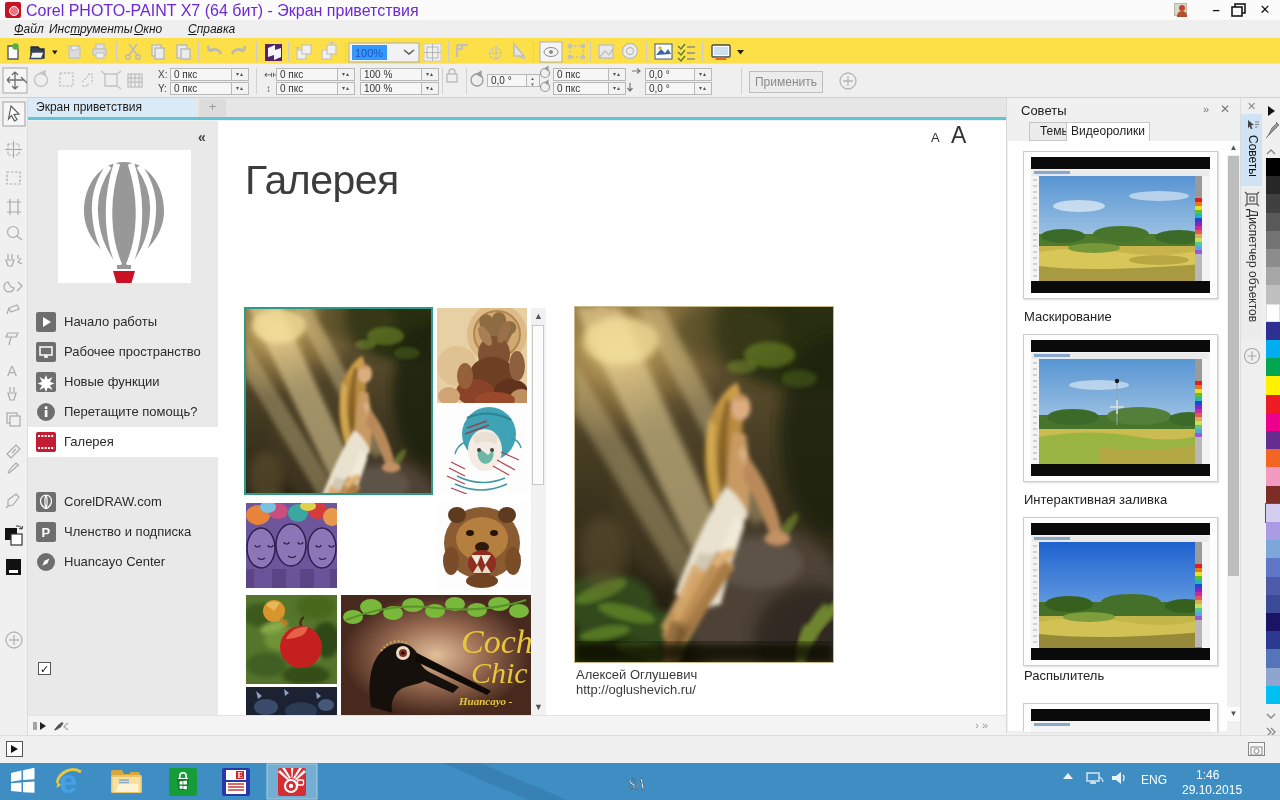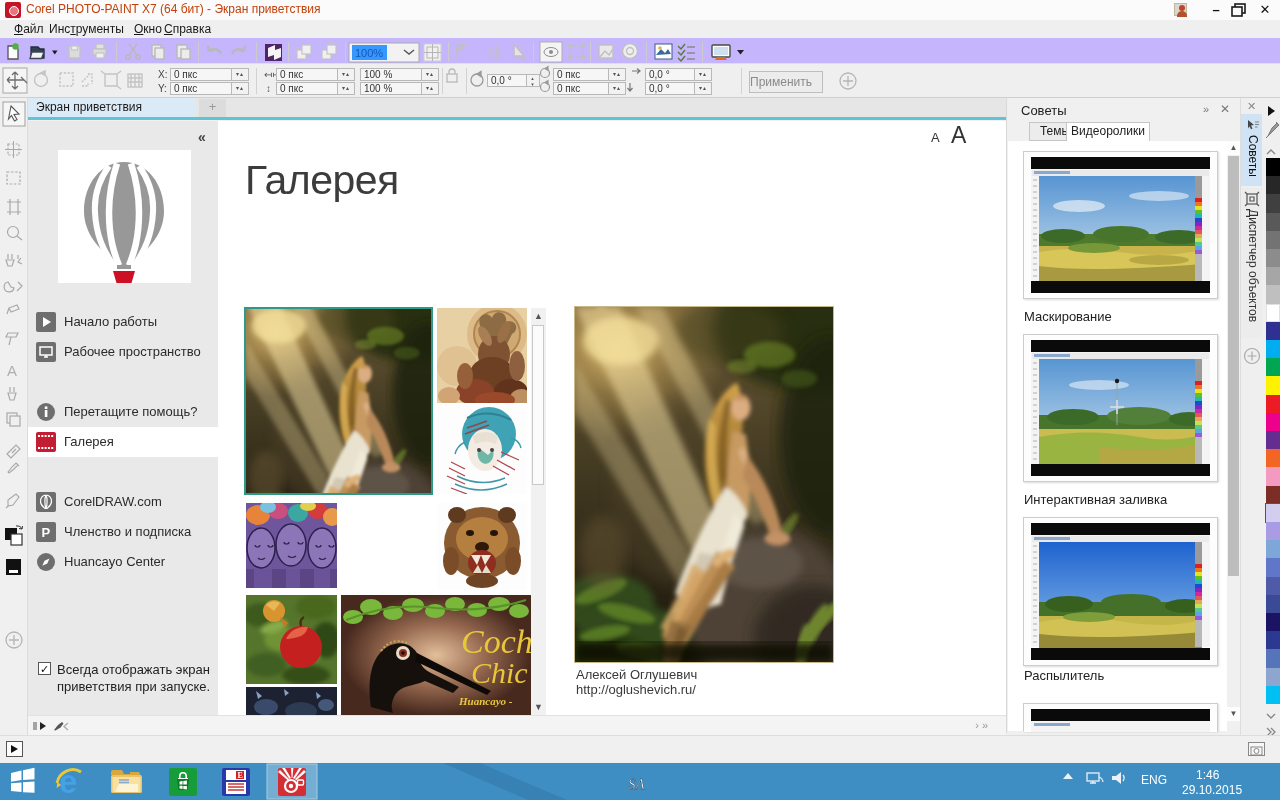--- a/index.html
+++ b/index.html
@@ -2,40 +2,40 @@
 <html><head>
 <meta charset="utf-8">
 <style>
 * { margin:0; padding:0; box-sizing:border-box; }
 html,body { width:1280px; height:800px; overflow:hidden; font-family:"Liberation Sans",sans-serif; }
 body { position:relative; background:#f0f0f0; }
 .abs { position:absolute; }
 
 
 #titlebar { left:0; top:0; width:1280px; height:20px; background:#fbfbfb; }
-#titlebar .ttxt { left:26px; top:2px; font-size:12px; color:#c2410c; }
+#titlebar .ttxt { left:26px; top:2px; font-size:16px; color:#6d28d9; }
 #appicon { left:5px; top:2px; width:16px; height:16px; background:#c41425; border-radius:2px; }
 #appicon:before { content:""; position:absolute; left:4px; top:4px; width:8px; height:8px; border-radius:50%; background:#e8747e; border:1px solid #fff; }
 #avatar { left:1174px; top:3px; width:13px; height:13px; background:#d8d8d0; border:1px solid #c0b89a; }
 #avatar:before { content:""; position:absolute; left:3.5px; top:1px; width:6px; height:6px; border-radius:50%; background:#c0452a; }
 #avatar:after { content:""; position:absolute; left:1.5px; top:7px; width:10px; height:6px; border-radius:5px 5px 0 0; background:#b5502f; }
 .caption-btn { top:0px; width:30px; height:19px; font-size:13px; color:#111; text-align:center; line-height:19px; }
 
 
 #menubar { left:0; top:20px; width:1280px; height:18px; background:#efefef; font-size:12px; color:#1a1a1a; }
-#menubar span { position:absolute; top:2px; }
+#menubar span { position:absolute; top:2px;font-style:italic; }
 u { text-decoration:underline; }
 
 
-#toolbar1 { left:0; top:38px; width:1280px; height:26px; background:#c4b5fd; border-bottom:1px solid #e0e0e0; }
+#toolbar1 { left:0; top:38px; width:1280px; height:26px; background:#fde047; border-bottom:1px solid #e0e0e0; }
 #propbar { left:0; top:64px; width:1280px; height:34px; background:#efefef; border-bottom:1px solid #cfcfcf; }
 .fld { position:absolute; height:13px; background:#f6f6f6; border:1px solid #b8b8b8; font-size:10px; color:#333; padding-left:3px; line-height:11px; }
 .spn { position:absolute; height:13px; width:18px; background:#f2f2f2; border:1px solid #b8b8b8; font-size:6px; color:#555; text-align:center; line-height:11px; letter-spacing:1px; }
 .flbl { position:absolute; font-size:10px; color:#444; }
-#applybtn { left:749px; top:7px; width:74px; height:22px; background:#ececec; border:1px solid #bdbdbd; color:#8a8a8a; font-size:12px; text-align:left; line-height:20px; }
+#applybtn { left:749px; top:7px; width:74px; height:22px; background:#ececec; border:1px solid #bdbdbd; color:#8a8a8a; font-size:12px; text-align:center; line-height:20px; }
 
 
 #toolbox { left:0; top:98px; width:28px; height:665px; background:#f0f0f0; border-right:1px solid #dcdcdc; }
 
 
 #tabbar { left:28px; top:98px; width:978px; height:22px; background:#e6e6e6; }
 #tab1 { left:0px; top:0px; width:168px; height:19px; background:#dbeaf7; font-size:12px; color:#1a1a1a; padding:2px 0 0 8px; }
 #tabplus { left:171px; top:1px; width:27px; height:18px; background:#dcdcdc; color:#9a9a9a; text-align:center; line-height:16px; font-size:13px; }
 #tealline { left:28px; top:117px; width:978px; height:2.5px; background:#5fc4d4; }
 
@@ -91,21 +91,21 @@
     <rect x="4" y="1" width="10" height="9" fill="none" stroke="#1a1a1a" stroke-width="1.6"></rect>
     <rect x="1" y="4" width="10" height="9" fill="#fbfbfb" stroke="#1a1a1a" stroke-width="1.6"></rect>
   </svg>
   <div class="abs caption-btn" style="left:1250px;">✕</div>
 </div>
 
 <div class="abs" id="menubar">
   <span style="left:14px"><u>Ф</u>айл</span>
   <span style="left:49px">Инс<u>т</u>рументы</span>
   <span style="left:134px"><u>О</u>кно</span>
-  <span style="left:164px"><u>С</u>правка</span>
+  <span style="left:188px"><u>С</u>правка</span>
 </div>
 
 <div class="abs" id="toolbar1">
 <svg width="1280" height="26" viewBox="0 38 1280 26" style="position:absolute;left:0;top:0">
   <g fill="none" stroke="#9a9a9a" stroke-width="1.3">
     <path d="M8,46 h7 l3,3 v10 h-10 z" fill="#fdfdfd" stroke="#555"></path>
     <circle cx="15.5" cy="46.5" r="3.2" fill="#52b043" stroke="none"></circle>
     <path d="M31,47 h7 l2,2 h4 v9 h-13 z" fill="#333f52" stroke="#242e3e"></path>
     <path d="M32,52 h12 l-2.5,6.5 h-11.5 z" fill="#f4f4f4" stroke="#3c485a"></path>
     <path d="M52,50.5 l5.5,0 -2.75,4 z" fill="#1a1a1a" stroke="none"></path>
@@ -320,20 +320,26 @@
             <path d="M7,5 l8,5 -8,5 z" fill="#fff"></path>
           </svg></div>
         <div class="mtxt">Начало работы</div>
       </div>
     <div class="mrow" style="top:216px">
         <div class="mico"><svg width="20" height="20">
             <rect x="4" y="5" width="12" height="8" fill="none" stroke="#fff" stroke-width="1.5"></rect>
             <path d="M8,15 h4 m-2,-2 v2" stroke="#fff" stroke-width="1.5"></path>
           </svg></div>
         <div class="mtxt">Рабочее пространство</div>
+      </div>
+    <div class="mrow" style="top:246px">
+        <div class="mico"><svg width="20" height="20">
+            <path d="M10,3 l1.8,4.5 4.7,-2.5 -2.5,4.7 4.5,1.8 -4.5,1.8 2.5,4.7 -4.7,-2.5 -1.8,4.5 -1.8,-4.5 -4.7,2.5 2.5,-4.7 -4.5,-1.8 4.5,-1.8 -2.5,-4.7 4.7,2.5 z" fill="#fff"></path>
+          </svg></div>
+        <div class="mtxt">Новые функции</div>
       </div>
     <div class="mrow" style="top:276px">
         <div class="mico" style="background:none"><svg width="20" height="20">
             <circle cx="10" cy="10" r="9" fill="#6e6e6e"></circle>
             <rect x="8.8" y="8" width="2.6" height="7" fill="#fff"></rect>
             <rect x="8.8" y="4.4" width="2.6" height="2.6" fill="#fff"></rect>
           </svg></div>
         <div class="mtxt">Перетащите помощь?</div>
       </div>
     <div class="mrow active" style="top:306px">
@@ -366,21 +372,20 @@
         <div class="mtxt">Членство и подписка</div>
       </div>
     <div class="mrow" style="top:426px">
         <div class="mico" style="background:none"><svg width="20" height="20">
             <circle cx="10" cy="10" r="9" fill="#6e6e6e"></circle>
             <path d="M13.5,6.5 l-2.2,5 -5,2.2 2.2,-5 z" fill="#fff"></path>
           </svg></div>
         <div class="mtxt">Huancayo Center</div>
       </div>
     <div class="abs" style="left:10px;top:541px;width:13px;height:13px;background:#fff;border:1px solid #555;font-size:11px;line-height:12px;text-align:center;color:#111;">✓</div>
-    <div class="abs" style="left:29px;top:540px;width:165px;font-size:13px;color:#222;line-height:17px;">Всегда отображать экран приветствия при запуске.</div>
   </div>
   <div class="abs" id="galtitle">Галерея</div>
   <div class="abs fontA1">А</div>
   <div class="abs fontA2">A</div>
 
   <svg width="0" height="0" style="position:absolute">
     <defs>
       <linearGradient id="gBase" x1="0" y1="0" x2="0" y2="1">
         <stop offset="0" stop-color="#6b5a36"></stop>
           <stop offset="0.45" stop-color="#433a22"></stop>

